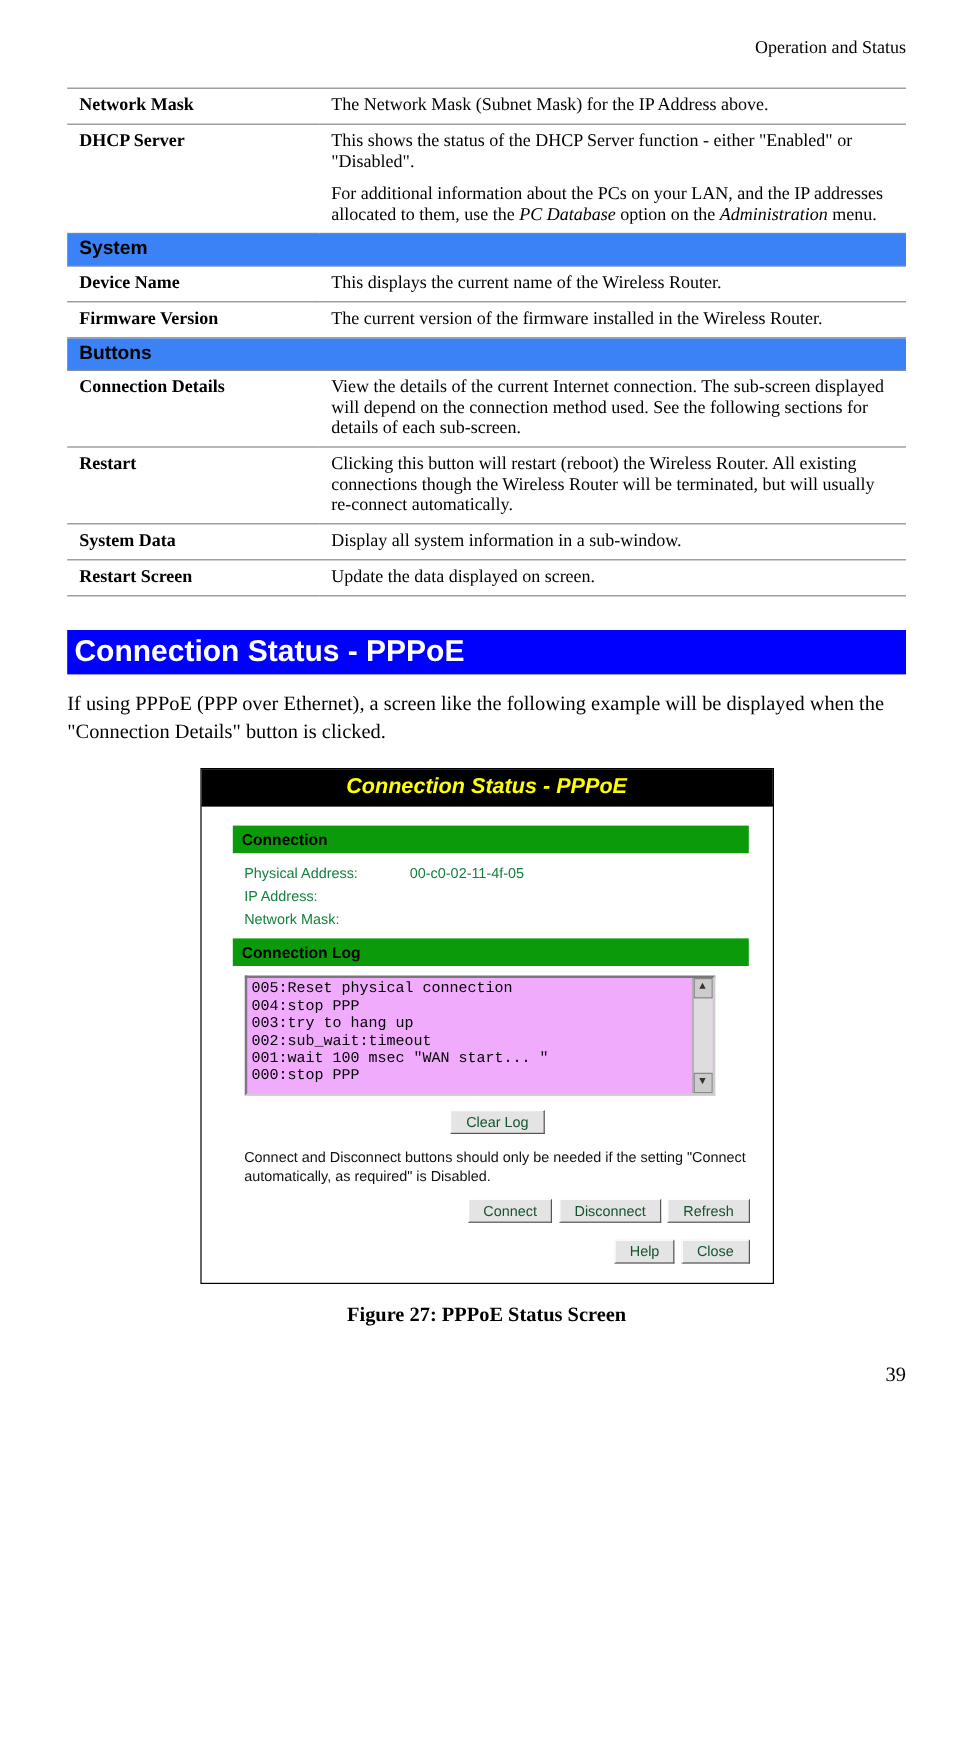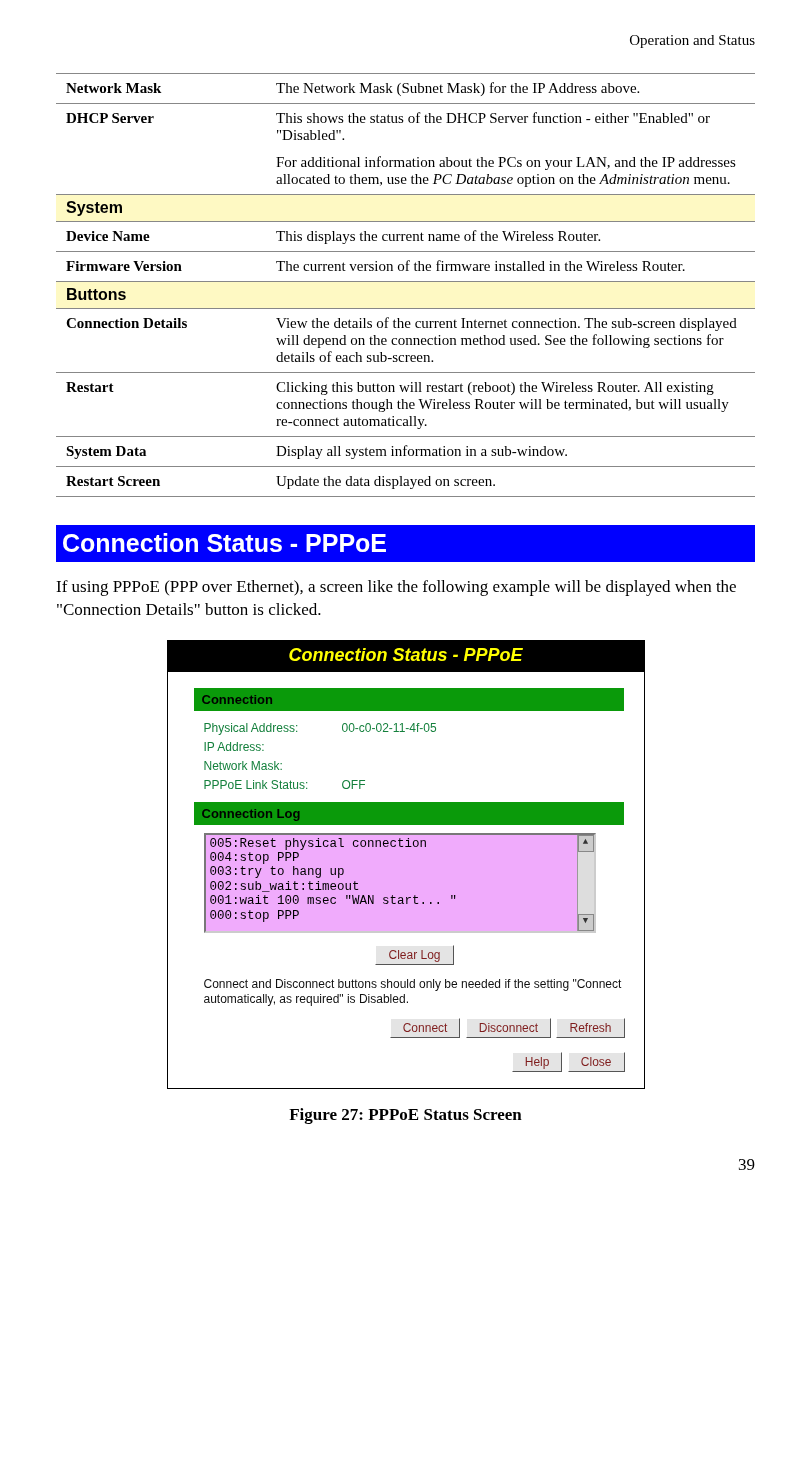--- a/index.html
+++ b/index.html
@@ -28,21 +28,21 @@
     padding: 6px 10px 6px 10px;
     vertical-align: top;
     text-align: left;
     font-size: 15px;
   }
   table.ref td.lbl {
     width: 190px;
     font-weight: bold;
   }
   table.ref td.sect {
-    background: #fef9c3;
+    background: #3b82f6;
     font-family: Arial, sans-serif;
     font-weight: bold;
     font-size: 16px;
     padding: 4px 10px;
   }
   .para-gap { margin-top: 10px; }
   h1.banner {
     background: #0000ff;
     color: #fff;
     font-family: Arial, sans-serif;
@@ -109,21 +109,21 @@
   .btn {
     display:inline-block;
     background:#e4e4e4;
     border:1px solid #888;
     border-top-color:#fff; border-left-color:#fff;
     border-right-color:#555; border-bottom-color:#555;
     padding:2px 12px;
     font-family: Arial, sans-serif;
     font-size:12px;
     margin: 2px 1px;
-    color:#7f1d1d;
+    color:#14532d;
   }
   .btn-row-center { text-align:center; margin:4px 0 10px 0; }
   .btn-row-right  { text-align:right;   margin:4px 0 0 0; }
   .hint { font-size:12px; color:#111; margin:2px 0 8px 0; line-height:1.3; }
   .caption { text-align:center; font-weight:bold; margin:6px 0 30px 0; }
   .pagenum { text-align:right; font-size:17px; }
 </style>
 </head>
 <body>
 
@@ -183,21 +183,20 @@
 
 <div class="shot-wrap">
   <div class="shot">
     <div class="shot-title">Connection Status - PPPoE</div>
     <div class="shot-pad">
       <div class="sect-bar">Connection</div>
       <div class="kv">
         <div><span class="k">Physical Address:</span><span>00-c0-02-11-4f-05</span></div>
         <div><span class="k">IP Address:</span><span></span></div>
         <div><span class="k">Network Mask:</span><span></span></div>
-        <div><span class="k">PPPoE Link Status:</span><span>OFF</span></div>
       </div>
       <div class="sect-bar">Connection Log</div>
       <div class="logbox">
         <div>005:Reset physical connection</div>
         <div>004:stop PPP</div>
         <div>003:try to hang up</div>
         <div>002:sub_wait:timeout</div>
         <div>001:wait 100 msec "WAN start...  "</div>
         <div>000:stop PPP</div>
         <div class="sb">

